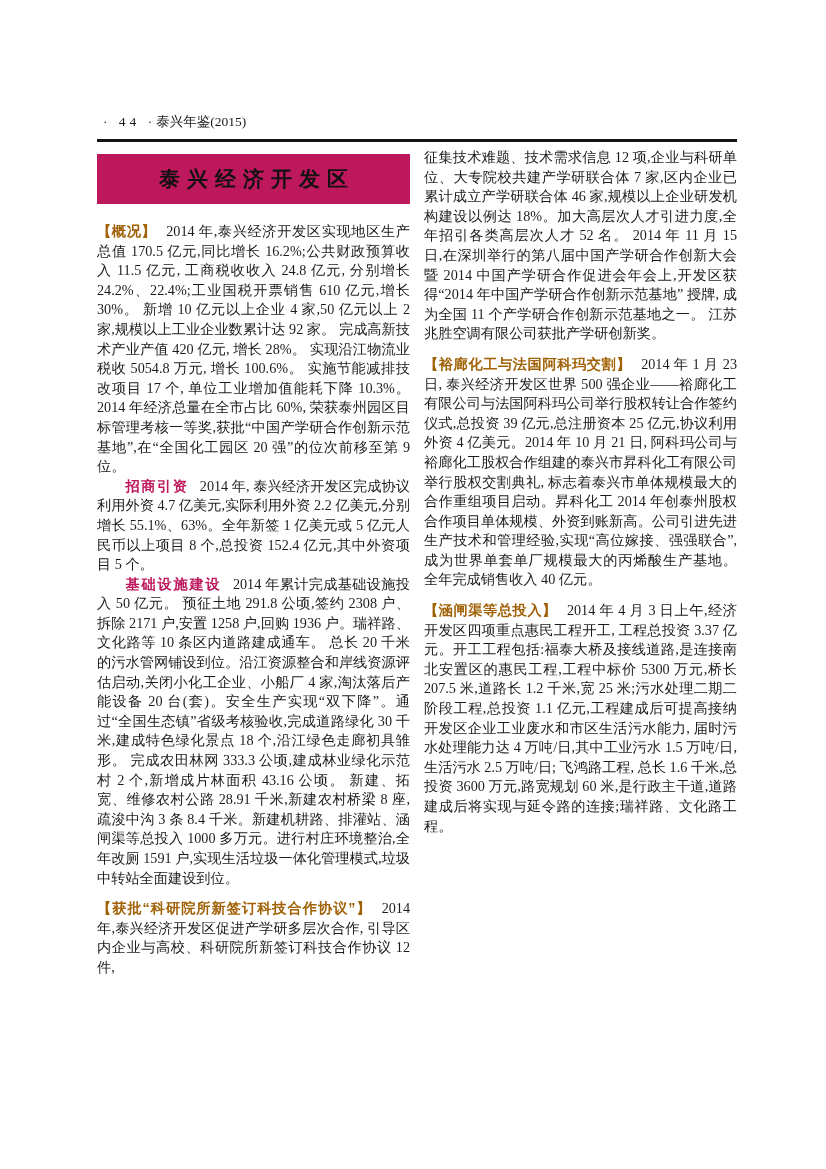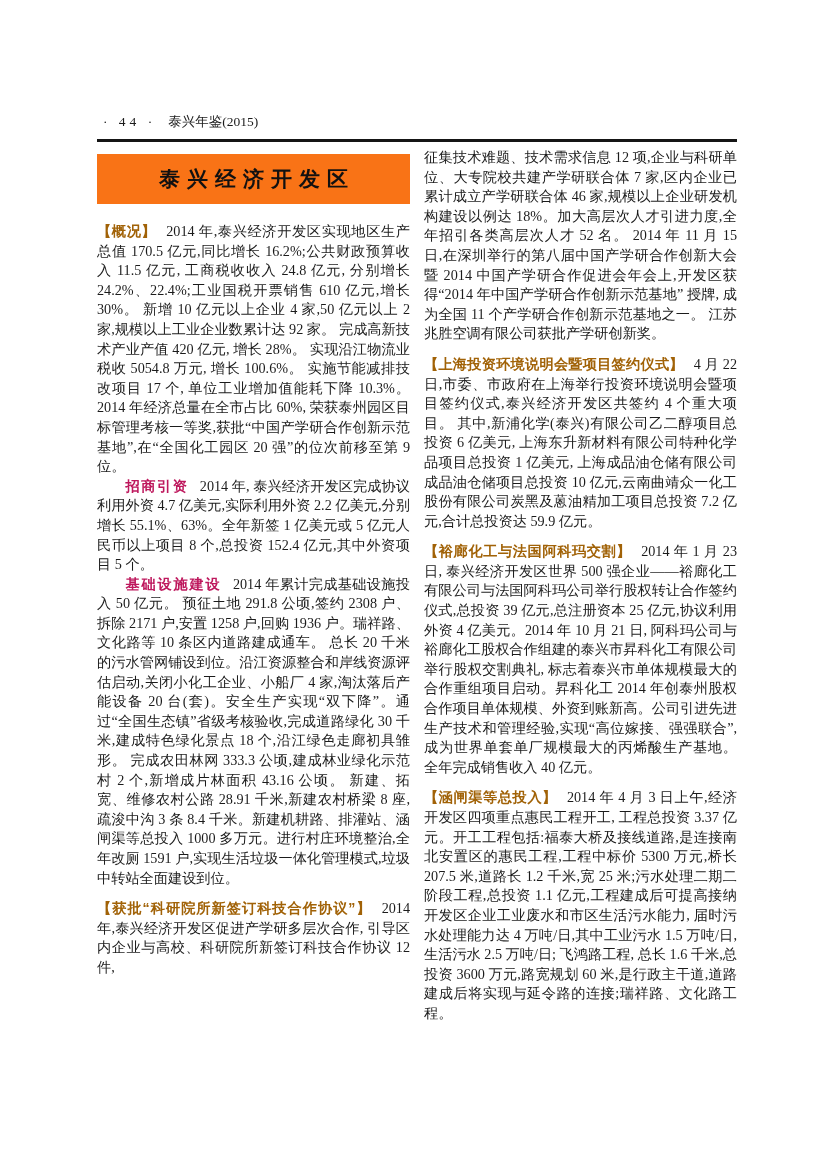--- a/index.html
+++ b/index.html
@@ -4,29 +4,29 @@
 <style>
   html,body { margin:0; padding:0; background:#888; }
   .page {
     width:826px; height:1169px; background:#ffffff; position:relative;
     margin:0 auto; overflow:hidden;
     font-family:"Liberation Serif","DejaVu Serif",serif;
     color:#1b1b1b;
   }
   .content { position:absolute; left:97px; top:112px; width:640px; }
   .page-header {
-    display:flex; align-items:baseline; gap:12px;
+    display:flex; align-items:baseline; gap:0;
     font-size:13.5px; line-height:20px; padding-left:6px;
   }
   .page-header .marker { letter-spacing:4px; }
   .header-rule { height:3px; background:#151515; margin-top:7px; margin-bottom:0; }
   .columns { display:flex; gap:14px; margin-top:6px; }
   .col { width:313px; font-size:14.2px; line-height:19.6px; text-align:justify; }
   .title-box {
-    background:#f97316; height:50px; margin-top:6px; margin-bottom:18px;
+    background:#be185d; height:50px; margin-top:6px; margin-bottom:18px;
     display:flex; align-items:center; justify-content:center;
   }
   .title-box span {
     font-family:"Liberation Sans","DejaVu Sans",sans-serif;
     font-weight:bold; font-size:21px; letter-spacing:7px; text-indent:7px;
     color:#111;
   }
   .para { margin:0; }
   .para .entry-head {
     font-family:"Liberation Sans","DejaVu Sans",sans-serif;
@@ -78,23 +78,20 @@
           <span class="entry-head">【获批“科研院所新签订科技合作协议”】</span><span>2014 年,泰兴经济开发区促进产学研多层次合作, 引导区内企业与高校、科研院所新签订科技合作协议 12 件,</span>
         </p>
       </div>
 
       <div class="col">
 
         <p class="para continuation">
           <span>征集技术难题、技术需求信息 12 项,企业与科研单位、大专院校共建产学研联合体 7 家,区内企业已累计成立产学研联合体 46 家,规模以上企业研发机构建设以例达 18%。加大高层次人才引进力度,全年招引各类高层次人才 52 名。 2014 年 11 月 15 日,在深圳举行的第八届中国产学研合作创新大会暨 2014 中国产学研合作促进会年会上,开发区获得“2014 年中国产学研合作创新示范基地” 授牌, 成为全国 11 个产学研合作创新示范基地之一。 江苏兆胜空调有限公司获批产学研创新奖。</span>
         </p>
 
-        <p class="para entry gap-before">
-          <span class="entry-head">【上海投资环境说明会暨项目签约仪式】</span><span>4 月 22 日,市委、市政府在上海举行投资环境说明会暨项目签约仪式,泰兴经济开发区共签约 4 个重大项目。 其中,新浦化学(泰兴)有限公司乙二醇项目总投资 6 亿美元, 上海东升新材料有限公司特种化学品项目总投资 1 亿美元, 上海成品油仓储有限公司成品油仓储项目总投资 10 亿元,云南曲靖众一化工股份有限公司炭黑及蒽油精加工项目总投资 7.2 亿元,合计总投资达 59.9 亿元。</span>
-        </p>
 
         <p class="para entry gap-before">
           <span class="entry-head">【裕廊化工与法国阿科玛交割】</span><span>2014 年 1 月 23 日, 泰兴经济开发区世界 500 强企业——裕廊化工有限公司与法国阿科玛公司举行股权转让合作签约仪式,总投资 39 亿元,总注册资本 25 亿元,协议利用外资 4 亿美元。2014 年 10 月 21 日, 阿科玛公司与裕廊化工股权合作组建的泰兴市昇科化工有限公司举行股权交割典礼, 标志着泰兴市单体规模最大的合作重组项目启动。昇科化工 2014 年创泰州股权合作项目单体规模、外资到账新高。公司引进先进生产技术和管理经验,实现“高位嫁接、强强联合”,成为世界单套单厂规模最大的丙烯酸生产基地。 全年完成销售收入 40 亿元。</span>
         </p>
 
         <p class="para entry gap-before">
           <span class="entry-head">【涵闸渠等总投入】</span><span>2014 年 4 月 3 日上午,经济开发区四项重点惠民工程开工, 工程总投资 3.37 亿元。开工工程包括:福泰大桥及接线道路,是连接南北安置区的惠民工程,工程中标价 5300 万元,桥长 207.5 米,道路长 1.2 千米,宽 25 米;污水处理二期二阶段工程,总投资 1.1 亿元,工程建成后可提高接纳开发区企业工业废水和市区生活污水能力, 届时污水处理能力达 4 万吨/日,其中工业污水 1.5 万吨/日,生活污水 2.5 万吨/日; 飞鸿路工程, 总长 1.6 千米,总投资 3600 万元,路宽规划 60 米,是行政主干道,道路建成后将实现与延令路的连接;瑞祥路、文化路工程。</span>
         </p>
 
       </div>

